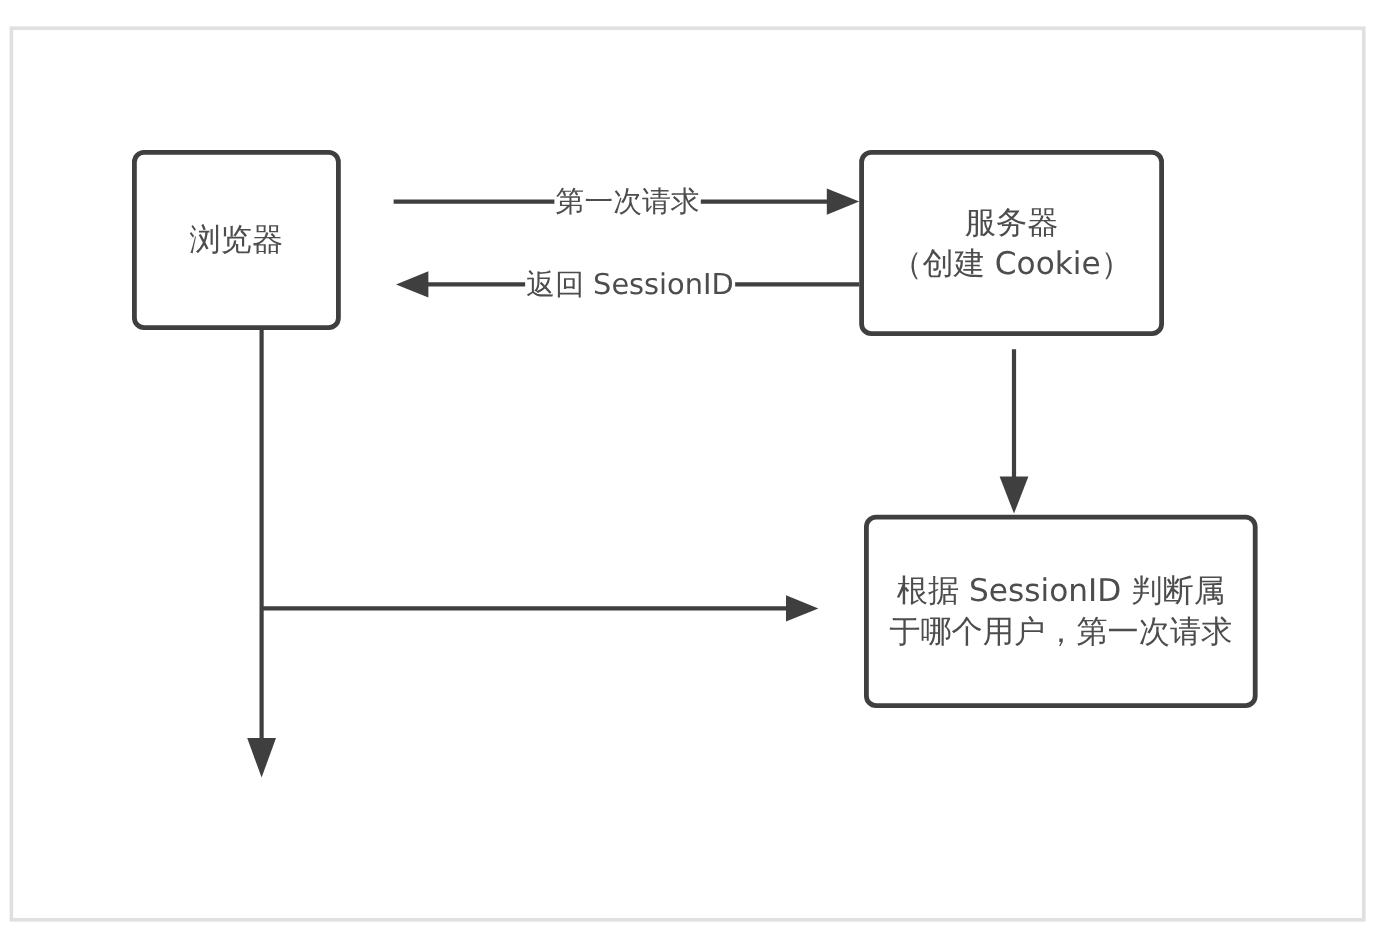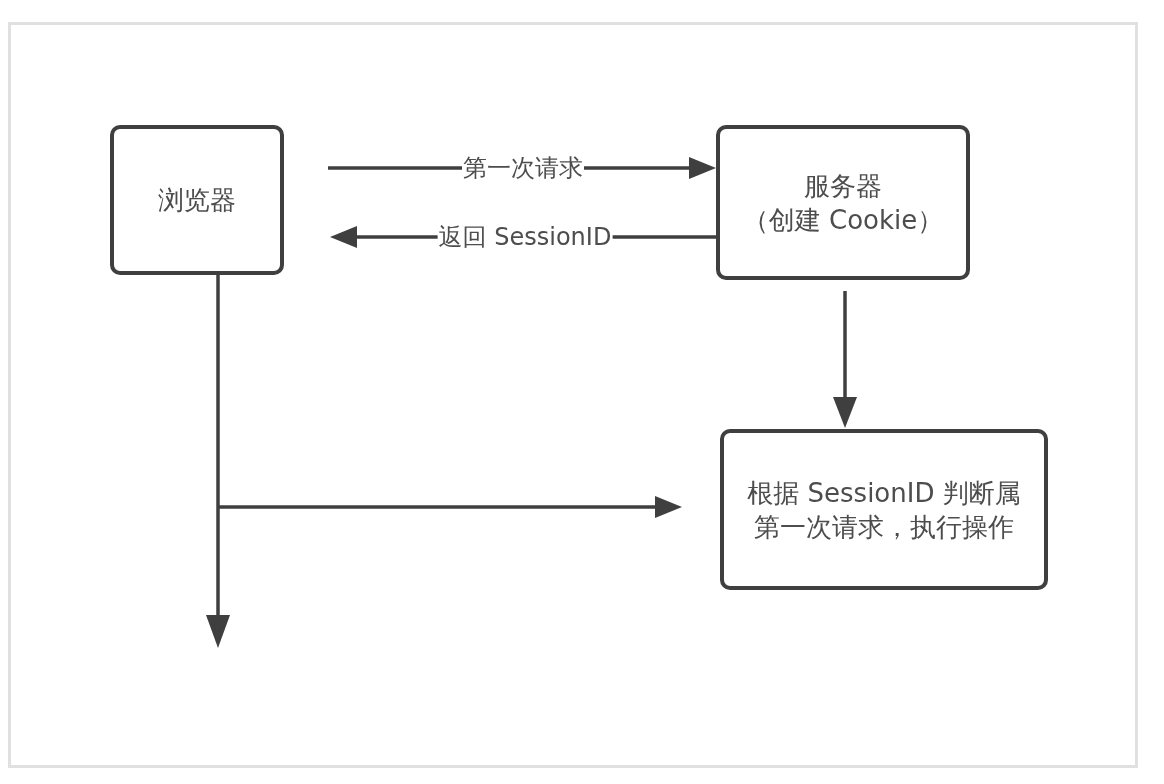--- a/index.html
+++ b/index.html
@@ -87,18 +87,18 @@
     <span>浏览器</span>
   </div>
 
   <div class="node node-server">
     <span>服务器</span>
     <span>（创建 Cookie）</span>
   </div>
 
   <div class="node node-process">
     <span>根据 SessionID 判断属</span>
-    <span>第一次请求，执行操作</span>
+    <span>于哪个用户，第一次请求</span>
   </div>
 
   <div class="edge-label label-return">返回 SessionID</div>
   <div class="edge-label label-first">第一次请求</div>
 </div>
 
 </body></html>

